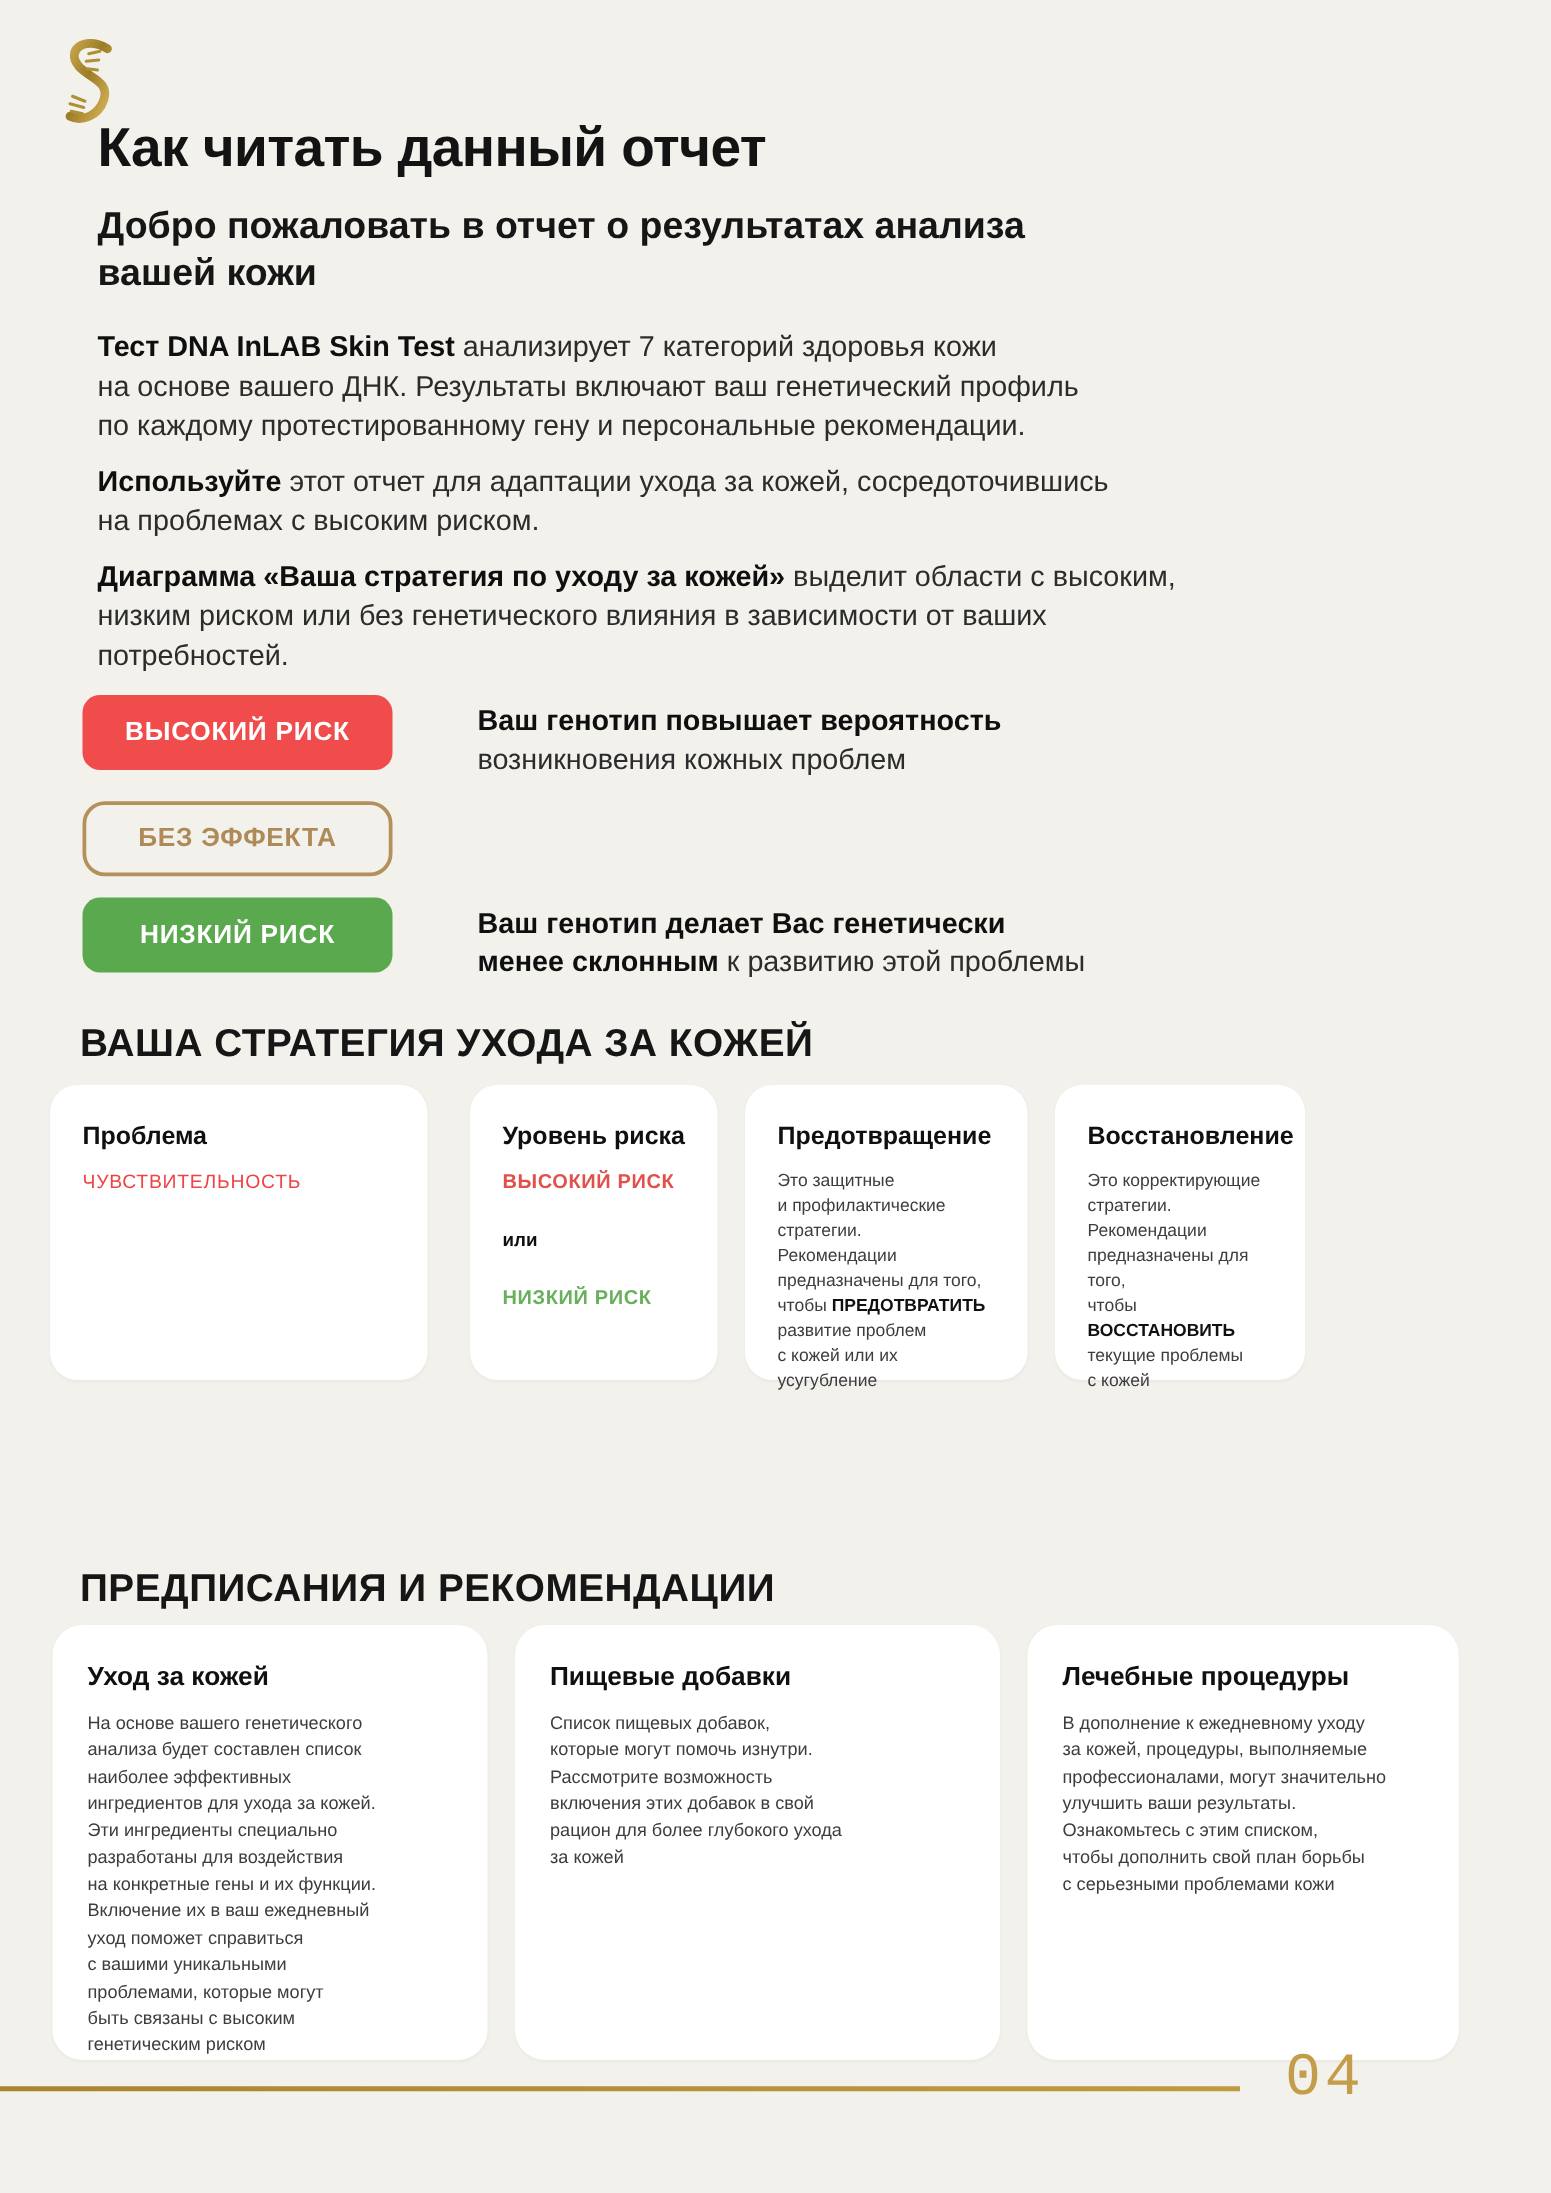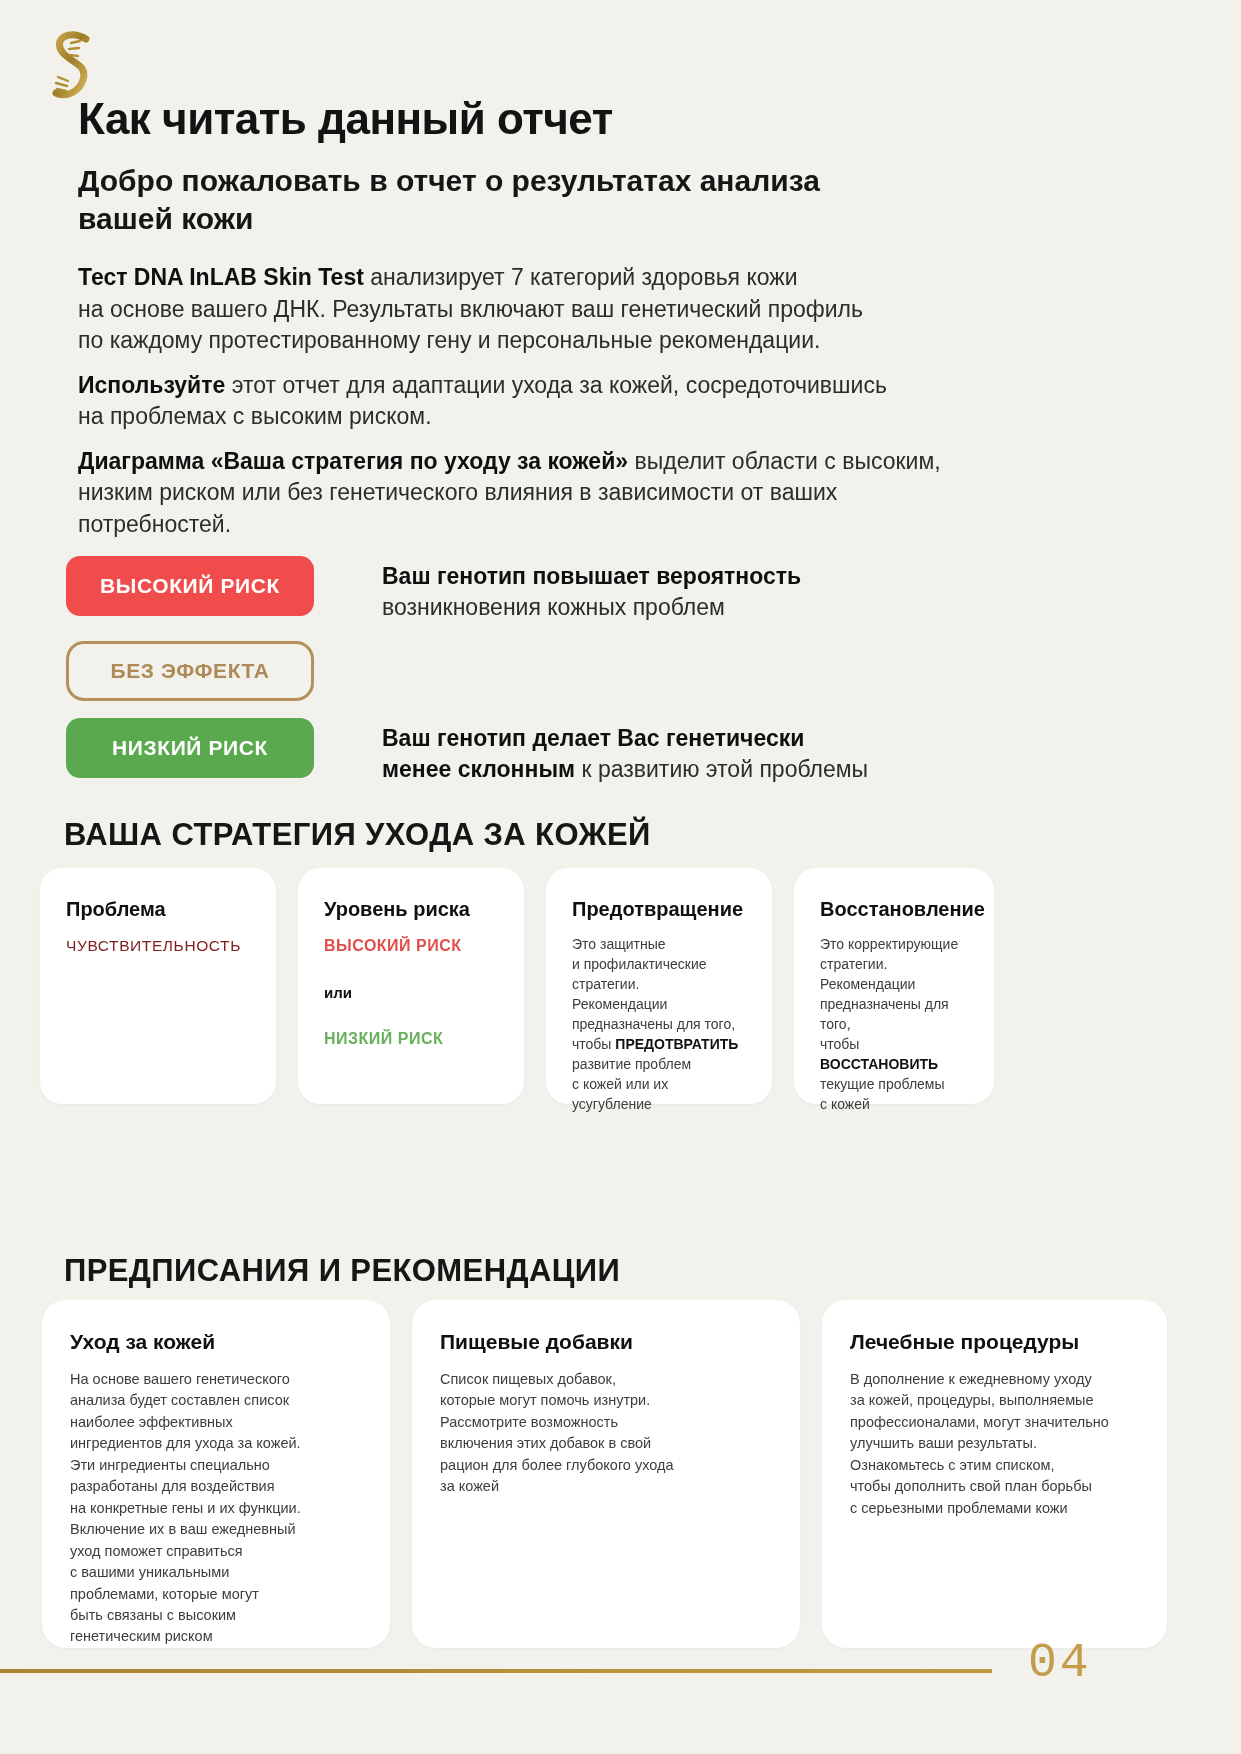--- a/index.html
+++ b/index.html
@@ -54,26 +54,26 @@
   .presc-heading{top:1253px;}
   .cards-row{position:absolute;display:flex;gap:22px;}
   .strategy-cards{left:40px;top:868px;}
   .presc-cards{left:42px;top:1300px;}
   .card{
     background:#ffffff;border-radius:22px;
     box-shadow:0 1px 3px rgba(0,0,0,0.04);
     box-sizing:border-box;
   }
   .s-card{height:236px;padding:30px 24px 0 26px;}
-  .s-card-1{width:236px;}
-  .s-card-2{width:226px;}
+  .s-card-1{width:302px;}
+  .s-card-2{width:198px;margin-left:12px;}
   .s-card-3{width:226px;}
   .s-card-4{width:200px;}
   .s-card-title{font-size:20px;font-weight:700;color:#101010;}
-  .s-card-value{margin-top:16px;font-size:15.5px;letter-spacing:0.6px;color:#7f1d1d;}
+  .s-card-value{margin-top:16px;font-size:15.5px;letter-spacing:0.6px;color:#ef4444;}
   .risk-high-text{margin-top:16px;font-size:16px;font-weight:700;letter-spacing:0.5px;color:#e2504b;}
   .risk-or-text{margin-top:29px;font-size:15px;font-weight:700;color:#101010;}
   .risk-low-text{margin-top:29px;font-size:16px;font-weight:700;letter-spacing:0.5px;color:#68b05c;}
   .s-card-body{
     margin-top:13px;font-size:14px;line-height:1.43;color:#3d3d3d;
     white-space:pre-line;
   }
   .s-card-body b{color:#101010;}
   .p-card{height:348px;padding:30px 28px 0 28px;border-radius:24px;}
   .p-card-1{width:348px;}

